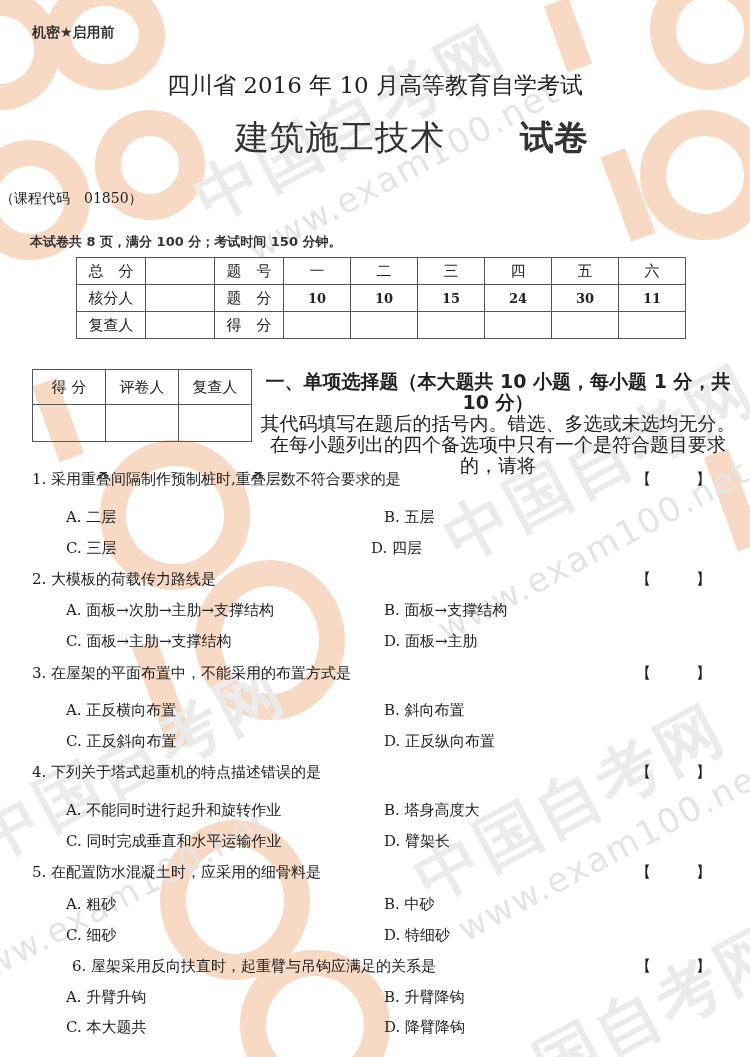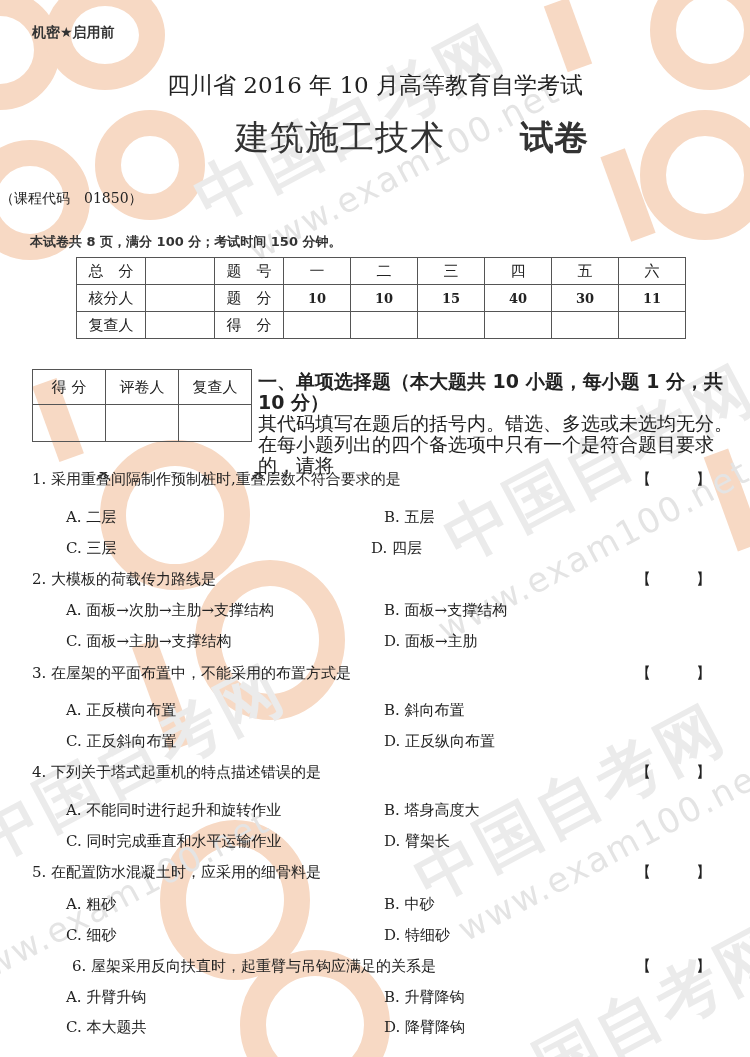--- a/index.html
+++ b/index.html
@@ -4,21 +4,21 @@
 <style>
   html, body { margin:0; padding:0; }
   body { width:750px; height:1057px; background:#ffffff; position:relative; overflow:hidden;
          font-family:"DejaVu Serif","Liberation Serif",serif; color:#222; }
   .wm { position:absolute; pointer-events:none; z-index:0; }
   .ring { position:absolute; border-radius:50%; border:26px solid #f7d9c4; box-sizing:border-box; }
   .bar { position:absolute; background:#f7d9c4; }
   .wmtext { position:absolute; color:#e4e4e4; font-family:"DejaVu Sans",sans-serif; font-size:34px; transform:rotate(-28deg); white-space:nowrap; letter-spacing:2px; }
   .wmcn { position:absolute; color:#ebebeb; font-family:"DejaVu Sans",sans-serif; font-size:64px; font-weight:bold; transform:rotate(-28deg); white-space:nowrap; letter-spacing:4px; }
   .content { position:absolute; left:0; top:0; width:750px; height:1057px; z-index:1; }
-  .abs { position:absolute; }
+  .abs { position:absolute;text-align:center; }
   .confidential { left:32px; top:24px; font-family:"DejaVu Sans",sans-serif; font-size:14px; font-weight:bold; color:#333; }
   .exam-title { left:0; width:750px; top:70px; text-align:center; font-size:23px; color:#222; }
   .subject { left:235px; top:115px; font-size:34px; font-weight:normal; color:#333; letter-spacing:1px; }
   .subject-suffix { left:520px; top:115px; font-size:34px; font-weight:bold; color:#333; }
   .course-code { left:0; width:750px; top:190px; text-align:left; font-size:14px; color:#222; }
   .meta { left:30px; top:233px; font-family:"DejaVu Sans",sans-serif; font-size:13px; font-weight:bold; color:#333; }
   table.score { position:absolute; left:76px; top:257px; border-collapse:collapse; font-size:15px; }
   table.score td { border:1px solid #555; height:26px; text-align:center; padding:0; }
   table.score td.num { font-weight:bold; font-size:13px; }
   table.grader { position:absolute; left:32px; top:369px; border-collapse:collapse; font-size:15px; }
@@ -79,21 +79,21 @@
       <td style="width:66px">五</td>
       <td style="width:66px">六</td>
     </tr>
     <tr>
       <td>核分人</td>
       <td></td>
       <td>题　分</td>
       <td class="num">10</td>
       <td class="num">10</td>
       <td class="num">15</td>
-      <td class="num">40</td>
+      <td class="num">24</td>
       <td class="num">30</td>
       <td class="num">11</td>
     </tr>
     <tr>
       <td>复查人</td>
       <td></td>
       <td>得　分</td>
       <td></td>
       <td></td>
       <td></td>

